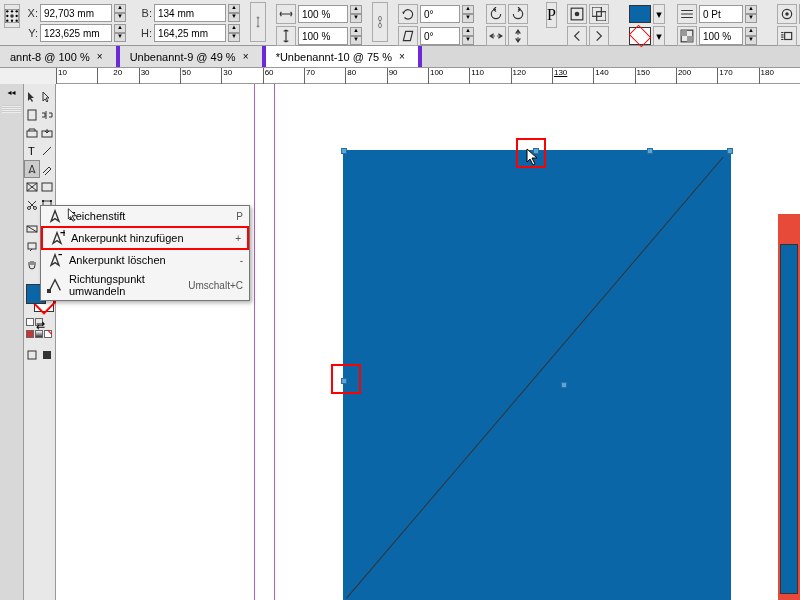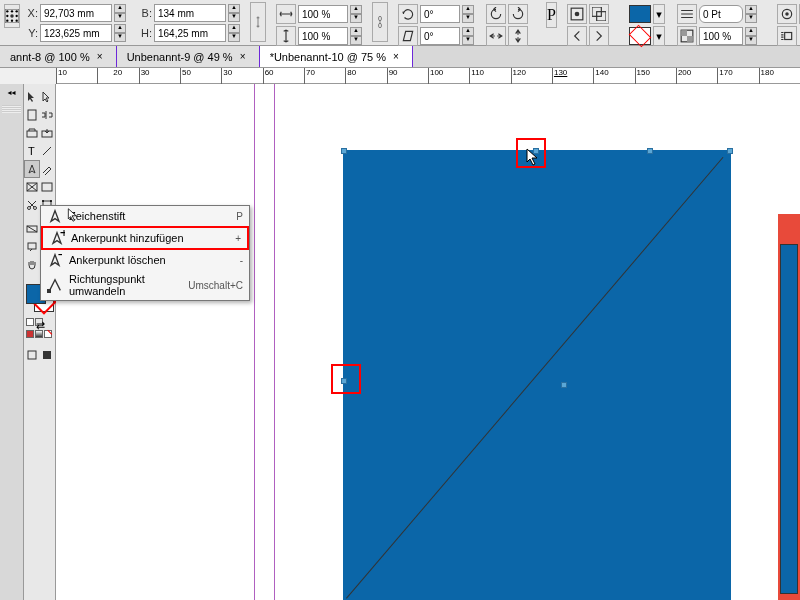--- a/index.html
+++ b/index.html
@@ -14,21 +14,21 @@
 .stepper { display: flex; flex-direction: column; width: 12px; }
 .step-btn { height: 9px; background: #ddd; border: 1px solid #999; font-size: 6px; line-height: 5px; text-align: center; cursor: pointer; }
 .sep { width: 1px; height: 40px; background: #bbb; margin: 0 4px; }
 .icon-btn { width: 20px; height: 20px; border: 1px solid #aaa; background: #e8e8e8; display: flex; align-items: center; justify-content: center; cursor: pointer; }
 .icon-btn svg { width: 14px; height: 14px; }
 .color-swatch { width: 22px; height: 18px; background: #0b66a8; border: 1px solid #333; }
 .fx-btn { font-style: italic; font-weight: bold; }
 
 
 .tab-bar { height: 22px; background: #d8d8d8; display: flex; border-bottom: 1px solid #999; }
-.tab { padding: 3px 10px; background: #e0e0e0; border-right: 1px solid #6d28d9; display: flex; align-items: center; gap: 4px; cursor: pointer; }
+.tab { padding: 3px 10px; background: #e0e0e0; border-right: 4px solid #6d28d9; display: flex; align-items: center; gap: 4px; cursor: pointer; }
 .tab.active { background: #fff; justify-content: flex-end; }
 .tab-close { width: 12px; height: 12px; display: flex; align-items: center; justify-content: center; font-size: 10px; }
 
 
 .ruler-h { height: 16px; background: #fff; border-bottom: 1px solid #999; position: relative; margin-left: 56px; display: flex; }
 .ruler-tick { flex: 0 0 auto; position: relative; border-left: 1px solid #666; font-size: 8px; padding-left: 1px; height: 16px; }
 
 
 .main { display: flex; height: calc(600px - 46px - 22px - 16px); position: relative; }
 
@@ -261,21 +261,21 @@
       <span class="icon-btn" style="width:12px">▾</span>
     </div>
   </div>
   <div class="prop-group">
     <div class="prop-row">
       <span class="icon-btn">
           <svg viewBox="0 0 12 12">
             <path d="M1 3 h10 M1 6 h10 M1 9 h10" stroke="#333" stroke-width="1"></path>
           </svg>
         </span>
-      <input class="prop-input" style="width: 44px; border-radius: 6px;" value="0 Pt">
+      <input class="prop-input" style="width: 44px;" value="0 Pt">
       <div class="stepper">
           <div class="step-btn">▲</div>
           <div class="step-btn">▼</div>
         </div>
     </div>
     <div class="prop-row">
       <span class="icon-btn">
           <svg viewBox="0 0 12 12">
             <rect x="1" y="1" width="10" height="10" fill="none" stroke="#333"></rect>
             <rect x="1" y="1" width="5" height="5" fill="#999"></rect>

